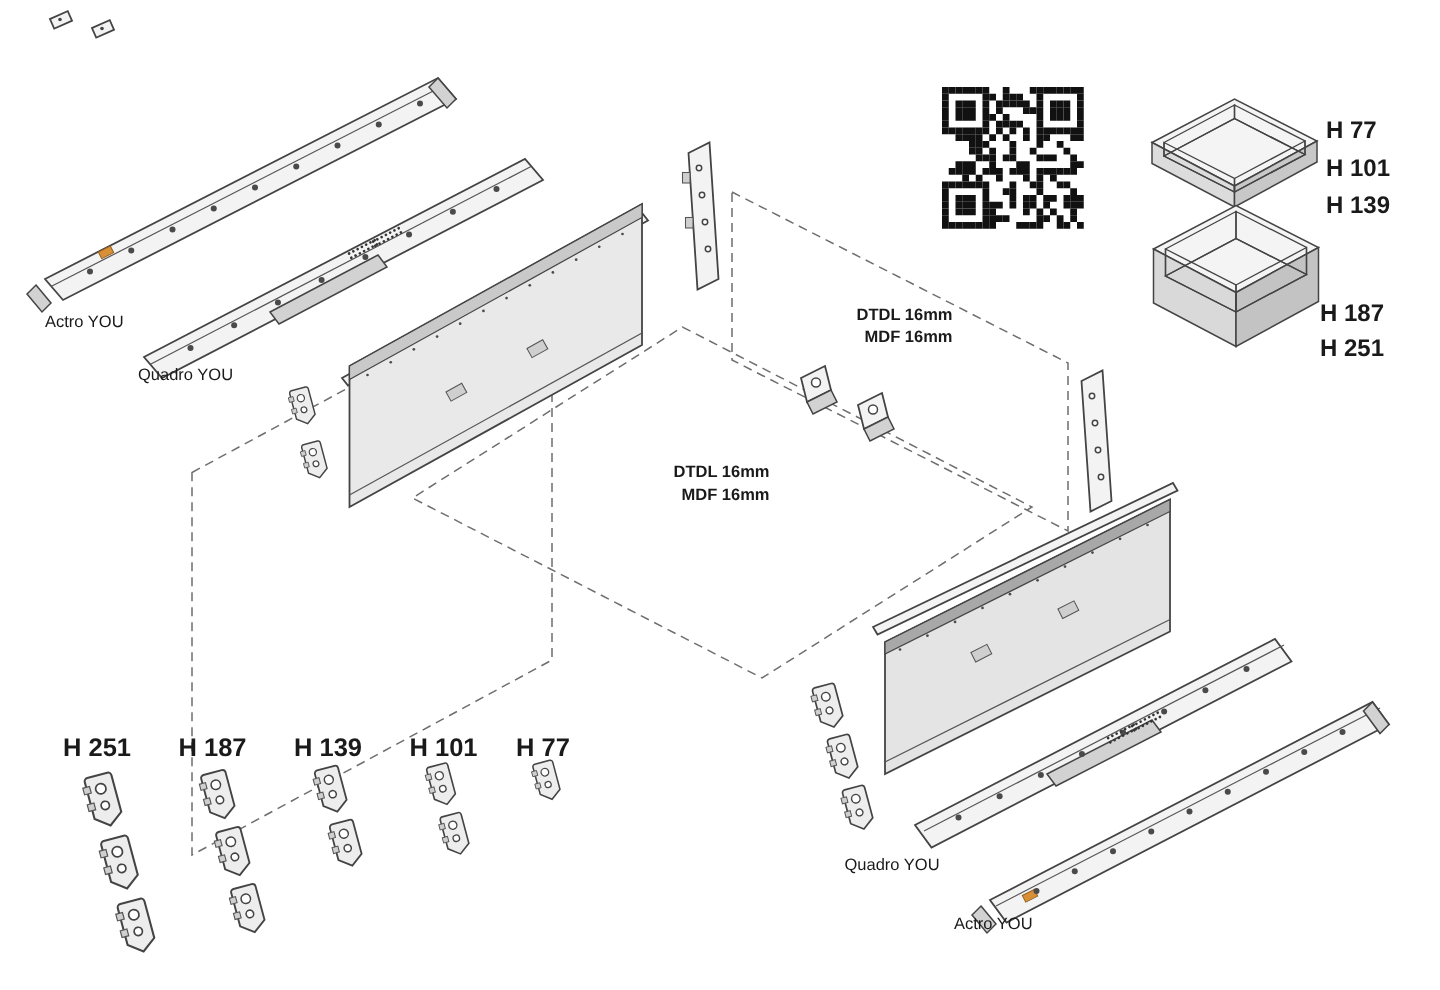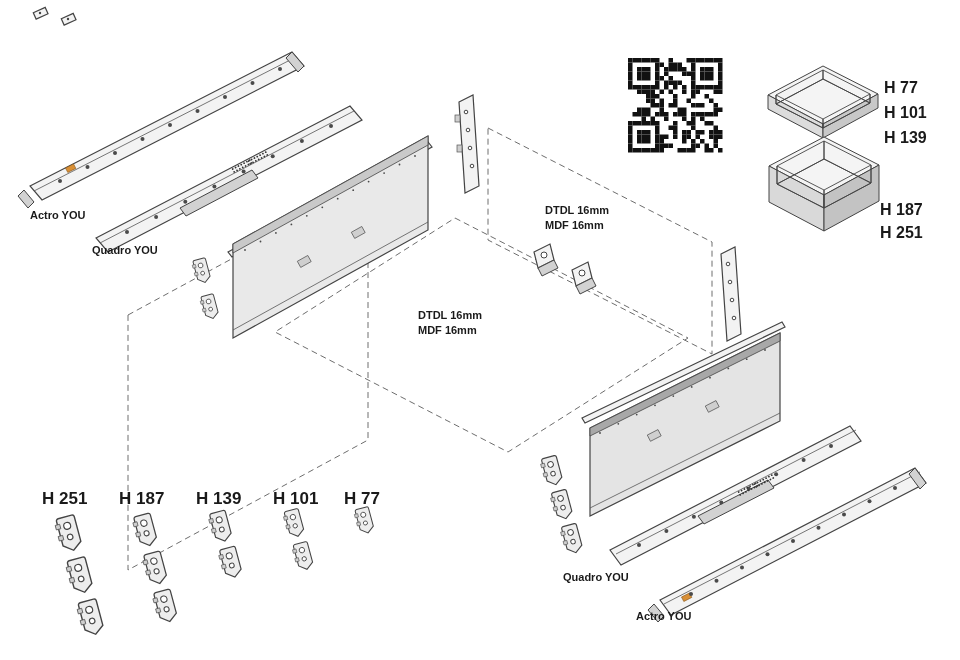--- a/index.html
+++ b/index.html
@@ -7,24 +7,24 @@
          font-family:"Liberation Sans",sans-serif;color:#1a1a1a;}
   svg{position:absolute;left:0;top:0;}
   .part{fill:#f3f3f3;stroke:#444;stroke-width:1.2;}
   .part-dark{fill:#d2d2d2;stroke:#444;stroke-width:1;}
   .dashed{fill:none;stroke:#6e6e6e;stroke-width:1;stroke-dasharray:6 4;}
   .thin{stroke:#555;stroke-width:0.8;fill:none;}
   .detail{fill:#cfcfcf;stroke:#555;stroke-width:0.7;}
   .hole{fill:#fff;stroke:#444;stroke-width:1;}
   .edge{fill:none;stroke:#444;stroke-width:0.9;}
   .lbl{position:absolute;white-space:nowrap;}
-  .lbl-sm{font-size:11px;font-weight:bold;}
+  .lbl-sm{font-size:11px;font-weight:normal;}
   .lbl-h{font-size:17px;font-weight:bold;}
   .lbl-box{font-size:16px;font-weight:bold;line-height:1;}
-  .lbl-panel{position:absolute;font-size:11px;font-weight:bold;text-align:left;line-height:15px;}
+  .lbl-panel{position:absolute;font-size:11px;font-weight:bold;text-align:right;line-height:15px;}
 </style>
 </head>
 <body>
 
 <div id="stage">
 
 <svg id="art" width="960" height="660" viewBox="0 0 960 660">
   <defs>
     <g id="bracket-proto">
       <path d="M5,2 h12 a2,2 0 0 1 2,2 v22 l-8,6 -8,-6 v-22 a2,2 0 0 1 2,-2 z" fill="#ededed" stroke="#444" stroke-width="1.2"></path>

